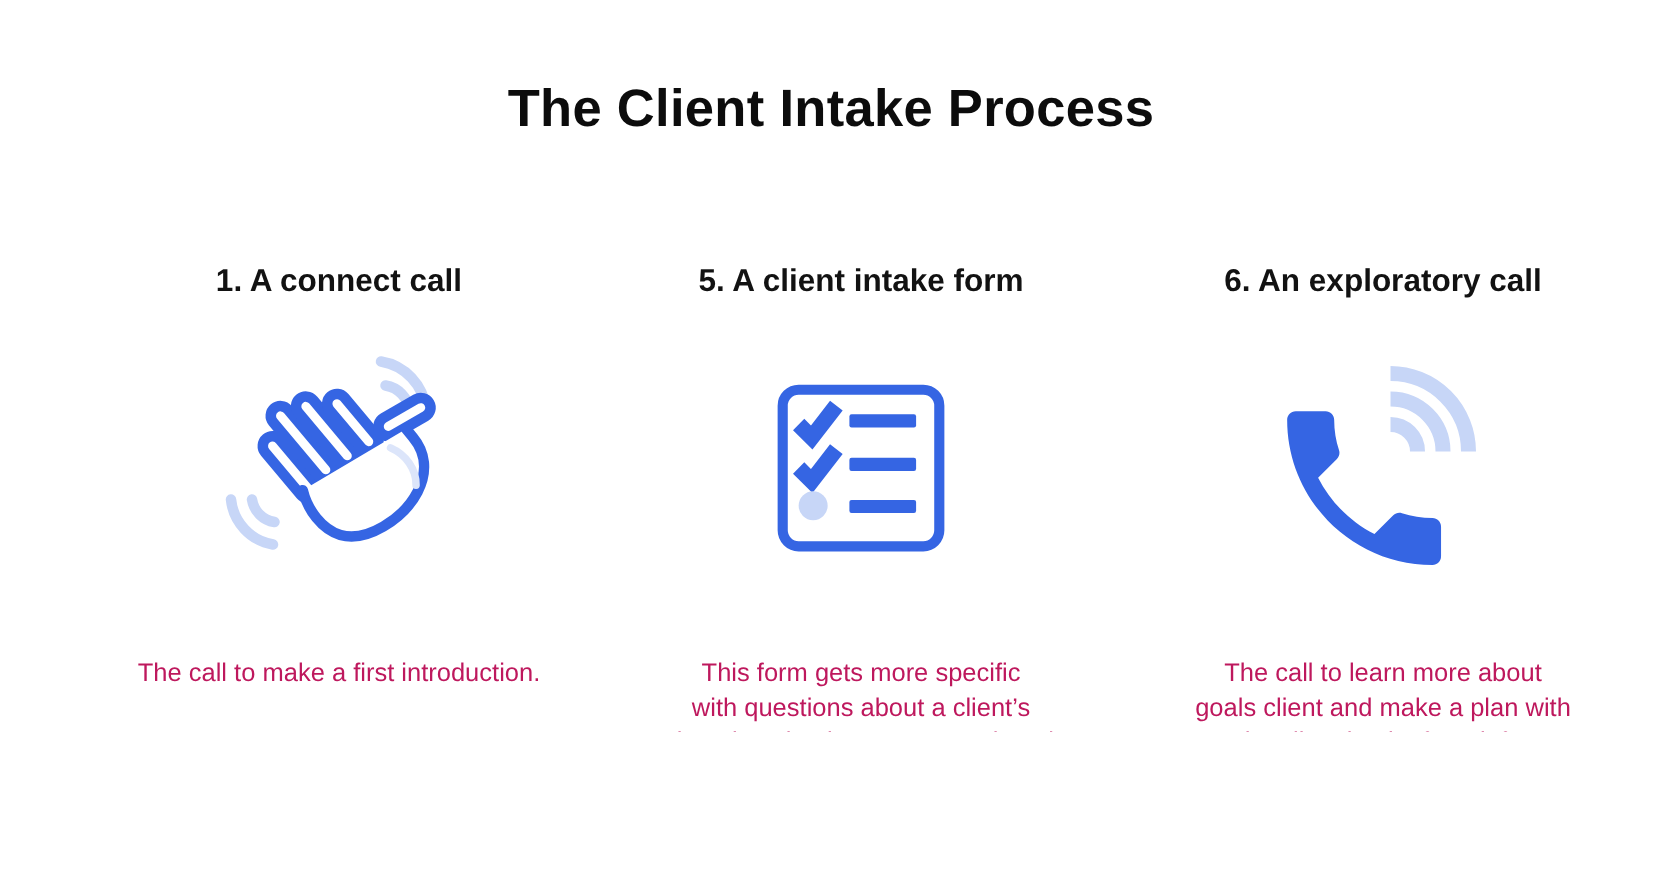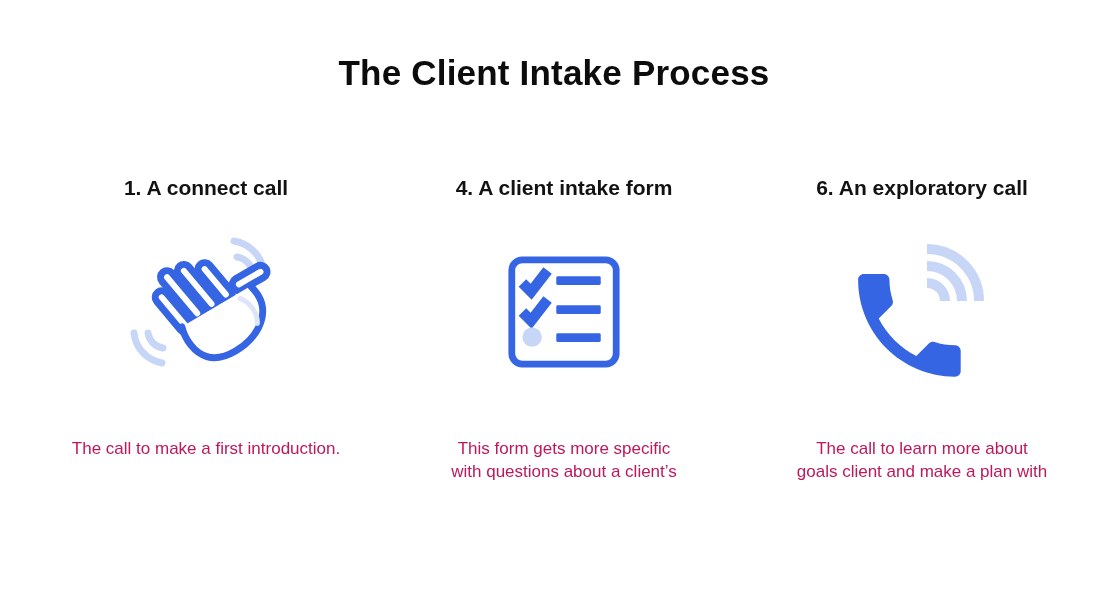--- a/index.html
+++ b/index.html
@@ -7,21 +7,21 @@
     width:1108px; height:488px; background:#ffffff; overflow:hidden;
     font-family:"Liberation Sans", sans-serif; position:relative;border-radius:15px;
   }
   .title {
     margin:0; padding-top:52px; text-align:center;
     font-size:35px; line-height:1.22; font-weight:800;
     letter-spacing:0.2px; color:#0c0c0c;
   }
   .columns {
     display:flex; justify-content:space-between;
-    padding:0 14px 0 34px; margin-top:80px;
+    padding:0 14px 0 54px; margin-top:80px;
   }
   .col { width:344px; text-align:center; }
   .col h2 {
     margin:0; font-size:21px; line-height:26px; font-weight:700; color:#121212;
   }
   .icon-row {
     height:158px; margin-top:32px;
     display:flex; align-items:center; justify-content:center;
   }
   .desc {
@@ -71,21 +71,21 @@
               <path d="M33,64 C27,76 26,92 33,103 C43,118 72,122 91,114 C105,108 112,97 112,84 L112,77"></path>
             </g>
             <path class="crease" d="M96,80 C101,90 100,102 93,110"></path>
           </g>
         </svg>
       </div>
       <p class="desc">The call to make a first introduction.</p>
     </section>
 
     <section class="col">
-      <h2>4. A client intake form</h2>
+      <h2>5. A client intake form</h2>
       <div class="icon-row">
         <svg width="116" height="116" viewBox="0 0 120 120" aria-hidden="true">
           <rect class="board" x="6" y="6" width="108" height="108" rx="11"></rect>
           <path class="check" d="M17,30 L26,39 L43,17"></path>
           <path class="check" d="M17,60 L26,69 L43,47"></path>
           <circle class="dot" cx="27" cy="86" r="10"></circle>
           <rect class="bar" x="52" y="23" width="46" height="9" rx="1.5"></rect>
           <rect class="bar" x="52" y="53" width="46" height="9" rx="1.5"></rect>
           <rect class="bar" x="52" y="82" width="46" height="9" rx="1.5"></rect>
         </svg>

